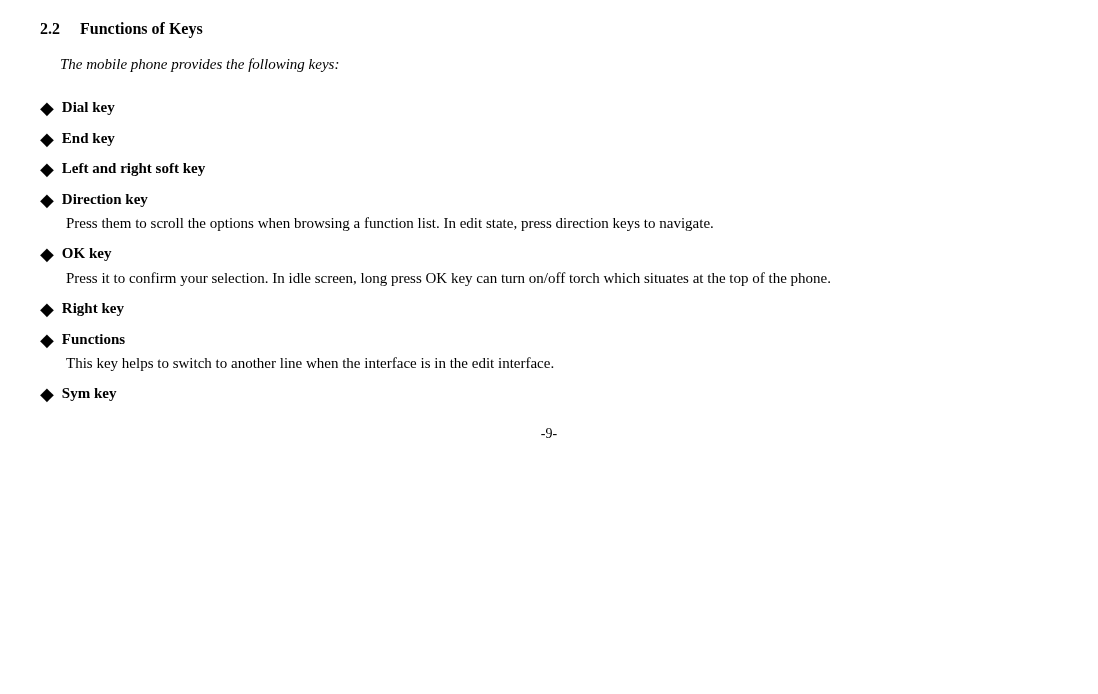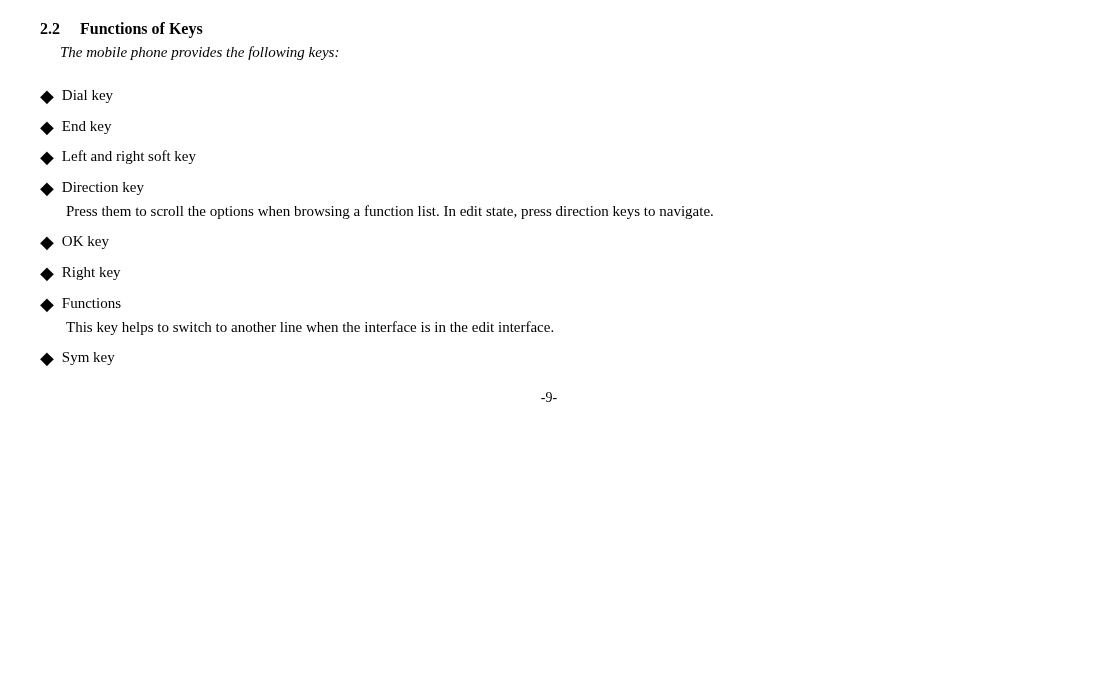--- a/index.html
+++ b/index.html
@@ -19,21 +19,21 @@
     }
 
     .page-content {
       max-width: 1020px;
       margin: 0 auto;
     }
 
     .section-heading {
       font-size: 16px;
       font-weight: bold;
-      margin-bottom: 6px;
+      margin-bottom: 18px;
       display: flex;
       gap: 20px;
     }
 
     .section-number {
       font-weight: bold;
     }
 
     .intro-text {
       margin-left: 20px;
@@ -56,21 +56,21 @@
 
     .bullet {
       font-size: 18px;
       line-height: 1.2;
       flex-shrink: 0;
       margin-top: 1px;
     }
 
     .key-title {
       font-size: 15px;
-      font-weight: normal;
+      font-weight: bold;
       line-height: 1.4;
     }
 
     .key-description {
       margin-left: 26px;
       font-size: 15px;
       line-height: 1.6;
       text-align: justify;
     }
 
@@ -121,20 +121,21 @@
         <span class="key-title">Direction key</span>
       </div>
       <p class="key-description">Press them to scroll the options when browsing a function list. In edit state, press direction keys to navigate.</p>
     </div>
 
     <div class="key-item">
       <div class="key-title-row">
         <span class="bullet">◆</span>
         <span class="key-title">OK key</span>
       </div>
+      <p class="key-description">Press it to confirm your selection. In idle screen, long press OK key can turn on/off torch which situates at the top of the phone.</p>
     </div>
 
     <div class="key-item">
       <div class="key-title-row">
         <span class="bullet">◆</span>
         <span class="key-title">Right key</span>
       </div>
     </div>
 
     <div class="key-item">

